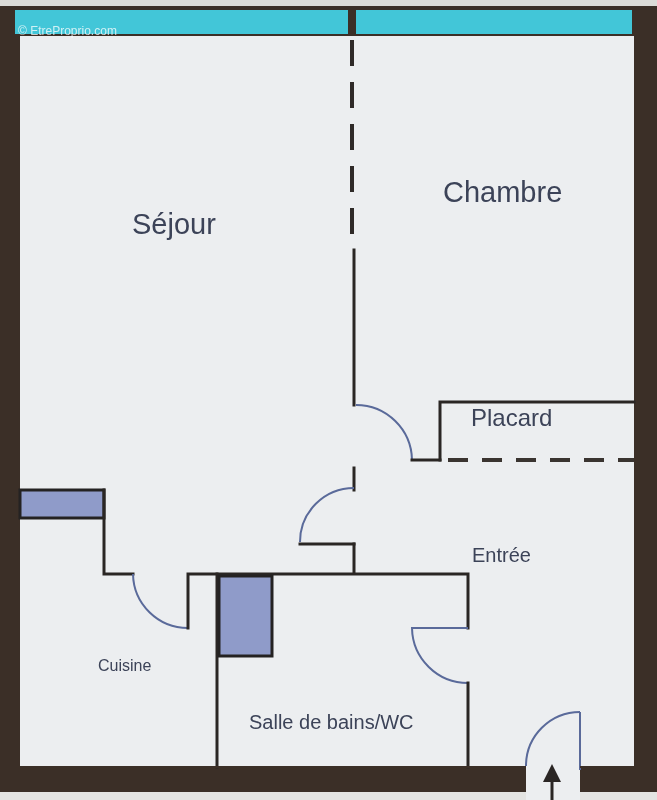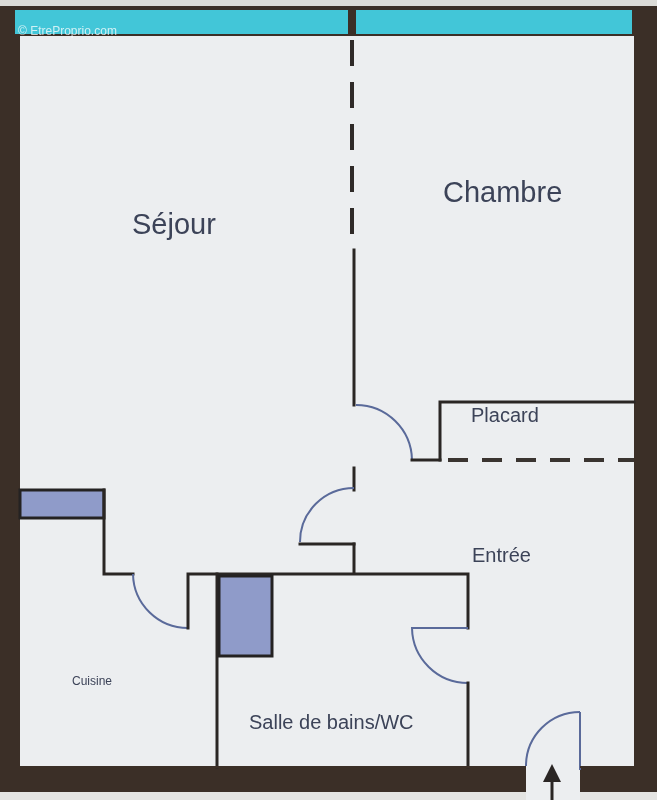--- a/index.html
+++ b/index.html
@@ -77,16 +77,16 @@
     <polygon points="552,764 543,782 561,782" fill="#2a2624"></polygon>
   </g>
 
   <line x1="20" y1="767" x2="526" y2="767" stroke="#3b2f27" stroke-width="2"></line>
   <line x1="580" y1="767" x2="634" y2="767" stroke="#3b2f27" stroke-width="2"></line>
 </svg>
 
 <div class="watermark">© EtreProprio.com</div>
 <div class="label" style="left:132px; top:208px;">Séjour</div>
 <div class="label" style="left:443px; top:176px;">Chambre</div>
-<div class="label" style="left:471px; top:404px; font-size:20px;">Placard</div>
+<div class="label" style="left:471px; top:404px; font-size:24px;">Placard</div>
 <div class="label" style="left:472px; top:544px; font-size:20px;">Entrée</div>
-<div class="label" style="left:72px; top:657px; font-size:12px;margin-top:17px;">Cuisine</div>
+<div class="label" style="left:98px; top:657px; font-size:16px;">Cuisine</div>
 <div class="label" style="left:249px; top:685px; font-size:20px;margin-top:26px;">Salle de bains/WC</div>
 
 </body></html>

